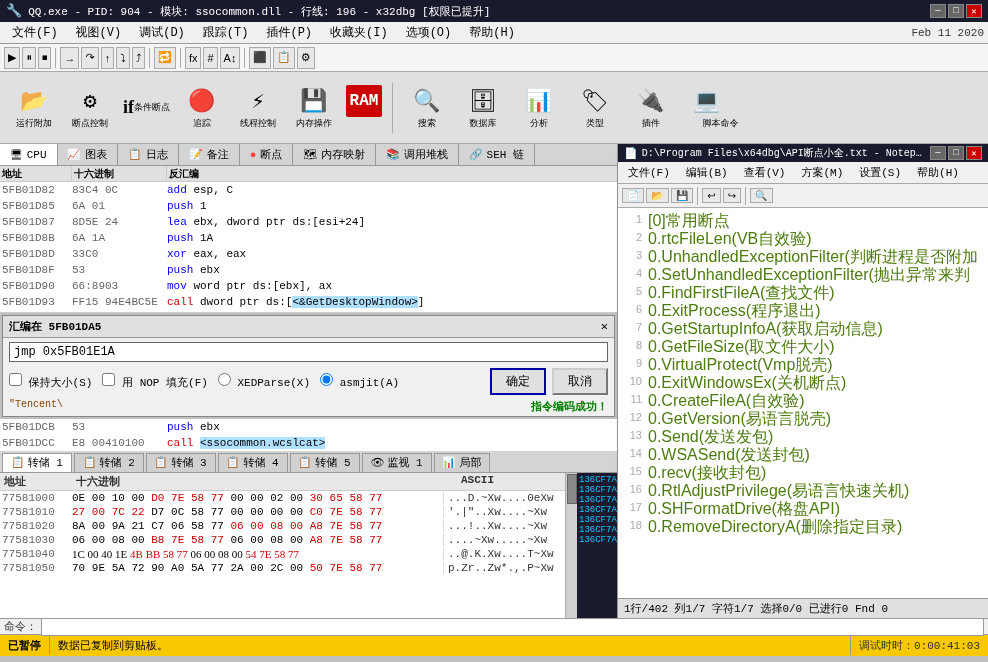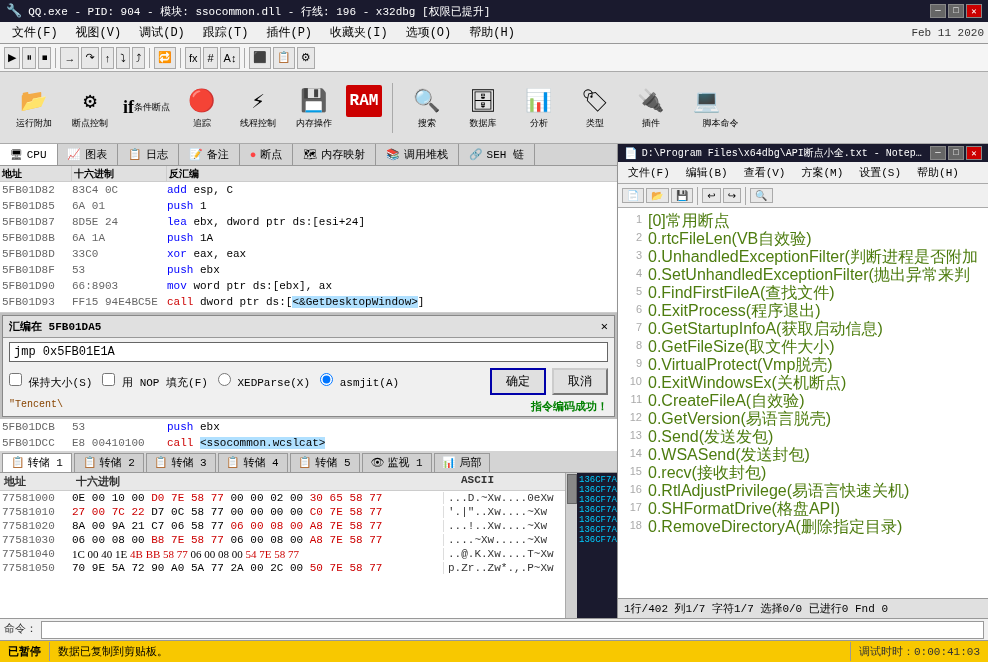--- a/index.html
+++ b/index.html
@@ -49,21 +49,21 @@
     .bottom-tab { padding: 2px 8px; font-size: 11px; cursor: pointer; border: 1px solid #999; border-bottom: none; background: #d0d0d0; display: flex; align-items: center; gap: 3px; }
     .bottom-tab.active { background: #fff; }
     .hex-row { display: flex; align-items: center; height: 14px; padding: 0 2px; }
     .hex-addr { width: 70px; color: #666; }
     .hex-byte { font-size: 11px; }
     .hex-byte.red { color: #cc0000; }
     .hex-byte.normal { color: #000; }
     .hex-ascii { width: 120px; color: #333; border-left: 1px solid #ddd; padding-left: 4px; }
 
     
-    .cmd-bar { background: #f0f0f0; border-top: 1px solid #999; display: flex; padding: 2px 4px; height: 22px; gap: 4px; }
+    .cmd-bar { background: #f0f0f0; border-top: 1px solid #999; display: flex; align-items: center; padding: 2px 4px; height: 16px; gap: 4px; }
     .cmd-label { font-size: 11px; color: #333; }
     .cmd-input { flex: 1; border: 1px solid #999; height: 18px; padding: 0 3px; font-family: 'Courier New'; font-size: 11px; background: #fff; }
 
     
     .status-bar { background: #f8c800; border-top: 1px solid #999; display: flex; align-items: center; height: 22px; font-size: 11px; }
     .status-paused { background: #f8c800; padding: 2px 8px; font-weight: bold; border-right: 1px solid #999; }
     .status-msg { flex: 1; padding: 2px 8px; color: #000; }
     .status-time { padding: 2px 8px; color: #333; border-left: 1px solid #999; }
 
     

